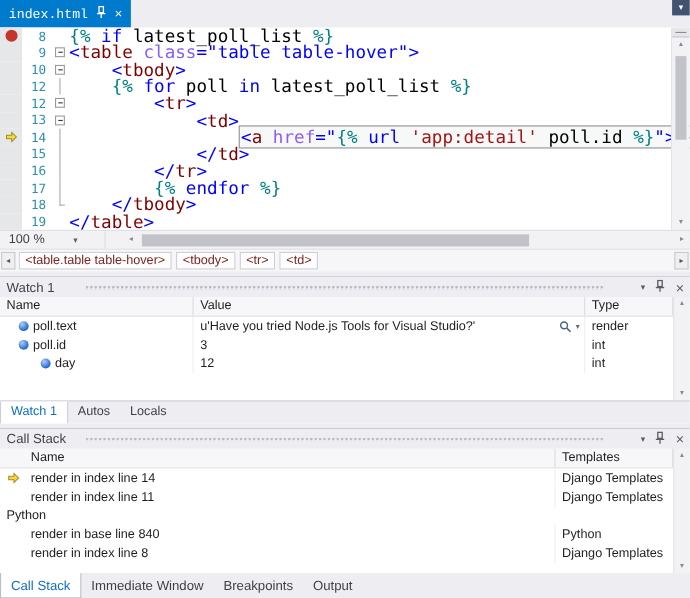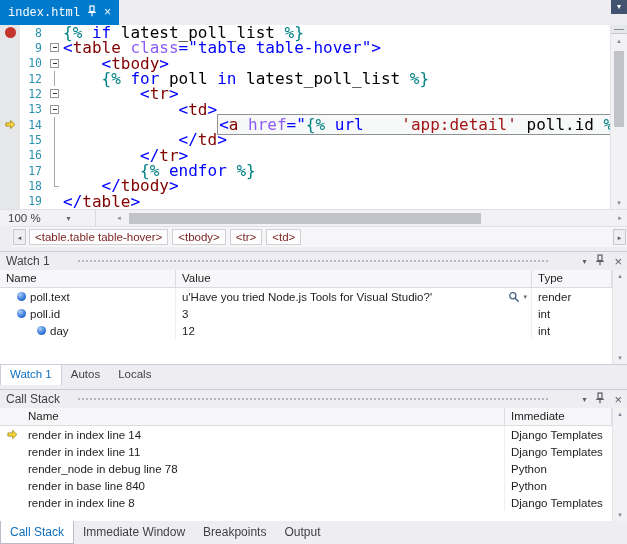--- a/index.html
+++ b/index.html
@@ -37,40 +37,40 @@
   .foldline { position:absolute; left:7px; top:0; bottom:0; width:1px; background:#a9a9a9; }
   .foldend { position:absolute; left:7px; top:0; height:9px; width:5px; border-left:1px solid #a9a9a9; border-bottom:1px solid #a9a9a9; }
   .cell-code { flex:1; white-space:pre; font-family:"DejaVu Sans Mono",monospace; font-size:16px; line-height:15px; }
   .tk-tpl { color:#008284; }
   .tk-kw  { color:#0000ff; }
   .tk-id  { color:#000000; }
   .tk-delim { color:#0000ff; }
   .tk-tag { color:#800000; }
   .tk-attr { color:#8b5cf6; }
   .tk-val { color:#0000ff; }
-  .tk-str { color:#a31515;margin-left:28px; }
+  .tk-str { color:#a31515; }
   .curbox { border:1px solid #8f9193; background:#f7f8f8; padding:0 1px; }
   
   .vscroll { position:absolute; right:0; top:0; width:17px; bottom:0; background:#f2f2f4; border-left:1px solid #e4e4e8; }
   .split-btn { height:9px; background:#e6e7e8; border-bottom:1px solid #c9c9cf; position:relative; }
   .split-btn::after { content:""; position:absolute; left:3px; right:3px; top:4px; height:1px; background:#8a8a99; }
   .sb-arrow { height:13px; text-align:center; font-size:7px; color:#868999; line-height:13px; }
   .sb-arrow.down { position:absolute; bottom:0; left:0; right:0; }
   .sb-thumb { position:absolute; left:3px; right:3px; top:26px; height:76px; background:#c2c3c9; }
   
   .hsb-row { position:absolute; top:209px; left:0; right:0; height:17px; background:#f2f2f4; border-top:1px solid #e0e0e4; }
   .zoom { position:absolute; left:0; top:0; width:96px; height:100%; display:flex; align-items:center; padding:0 8px; gap:26px; color:#3f3f46; border-right:1px solid #dcdce0; font-size:11.5px; }
   .zoom .caret { font-size:8px; color:#666; }
   .hscroll { position:absolute; left:112px; right:0; top:0; height:100%; }
   .hsb-arrow { position:absolute; top:0; width:14px; height:100%; font-size:7px; color:#868999; text-align:center; line-height:16px; }
   .hsb-arrow.left { left:0; }
   .hsb-arrow.right { right:0; }
   .hsb-thumb { position:absolute; left:17px; top:3px; width:352px; height:11px; background:#c2c3c9; }
   
-  .breadcrumb { position:absolute; top:226px; left:12px; right:0; height:21px; background:#f6f6f8; border-top:1px solid #e0e0e4; }
+  .breadcrumb { position:absolute; top:226px; left:0; right:0; height:21px; background:#f6f6f8; border-top:1px solid #e0e0e4; }
   .bc-arrow { position:absolute; top:2px; bottom:2px; width:13px; border:1px solid #c8c8ce; background:#efeff2; color:#555; font-size:7px; text-align:center; line-height:15px; }
   .bc-arrow.left { left:1px; }
   .bc-arrow.right { right:1px; }
   .bc-items { position:absolute; left:17px; right:17px; top:0; bottom:0; display:flex; align-items:center; gap:4px; overflow:hidden; }
   .chip { border:1px solid #cfcfd4; background:#fdfdfd; padding:1px 5px; font-size:11.5px; color:#7a2525; white-space:nowrap; }
   
   .panel { position:absolute; left:0; right:0; background:#fff; border-top:1px solid #c9cbd6; }
   .panel-watch { top:251px; height:134px; }
   .panel-cs { top:389px; height:132px; }
   .panel-title { position:absolute; top:0; left:0; right:0; height:18px; background:#eeeef2; display:flex; align-items:center; padding:0 6px; color:#3f3f46; }
@@ -353,21 +353,21 @@
       <span><svg width="10" height="12" viewBox="0 0 10 12">
             <rect x="3" y="1" width="4" height="5.5" fill="none" stroke="#5b5b66" stroke-width="1.2"></rect>
             <line x1="1.2" y1="7.4" x2="8.8" y2="7.4" stroke="#5b5b66" stroke-width="1.2"></line>
             <line x1="5" y1="7.4" x2="5" y2="11.3" stroke="#5b5b66" stroke-width="1.2"></line>
           </svg></span>
       <span class="pt-close">×</span>
     </span>
   </div>
   <div class="grid-header">
     <div class="hdr-csname">Name</div>
-    <div class="hdr-cslang">Immediate</div>
+    <div class="hdr-cslang">Templates</div>
   </div>
   <div class="grid-body">
       <div class="grid-row">
         <div class="cs-name">
           <span class="cs-arrow"><svg width="11" height="11" viewBox="0 0 12 12">
               <path d="M1 4.3 H6.2 V1.5 L10.8 6 L6.2 10.5 V7.7 H1 Z" fill="#ffd633" stroke="#9e8e2e" stroke-width="1"></path>
             </svg></span>
           <span>render in index line 14</span>
         </div>
         <div class="cs-lang">
@@ -376,23 +376,20 @@
       </div>
       <div class="grid-row">
         <div class="cs-name">
           <span>render in index line 11</span>
         </div>
         <div class="cs-lang">
           <span>Django Templates</span>
         </div>
       </div>
       <div class="grid-row">
-        <div class="cs-name">
-          <span>render_node in debug line 78</span>
-        </div>
         <div class="cs-lang">
           <span>Python</span>
         </div>
       </div>
       <div class="grid-row">
         <div class="cs-name">
           <span>render in base line 840</span>
         </div>
         <div class="cs-lang">
           <span>Python</span>

